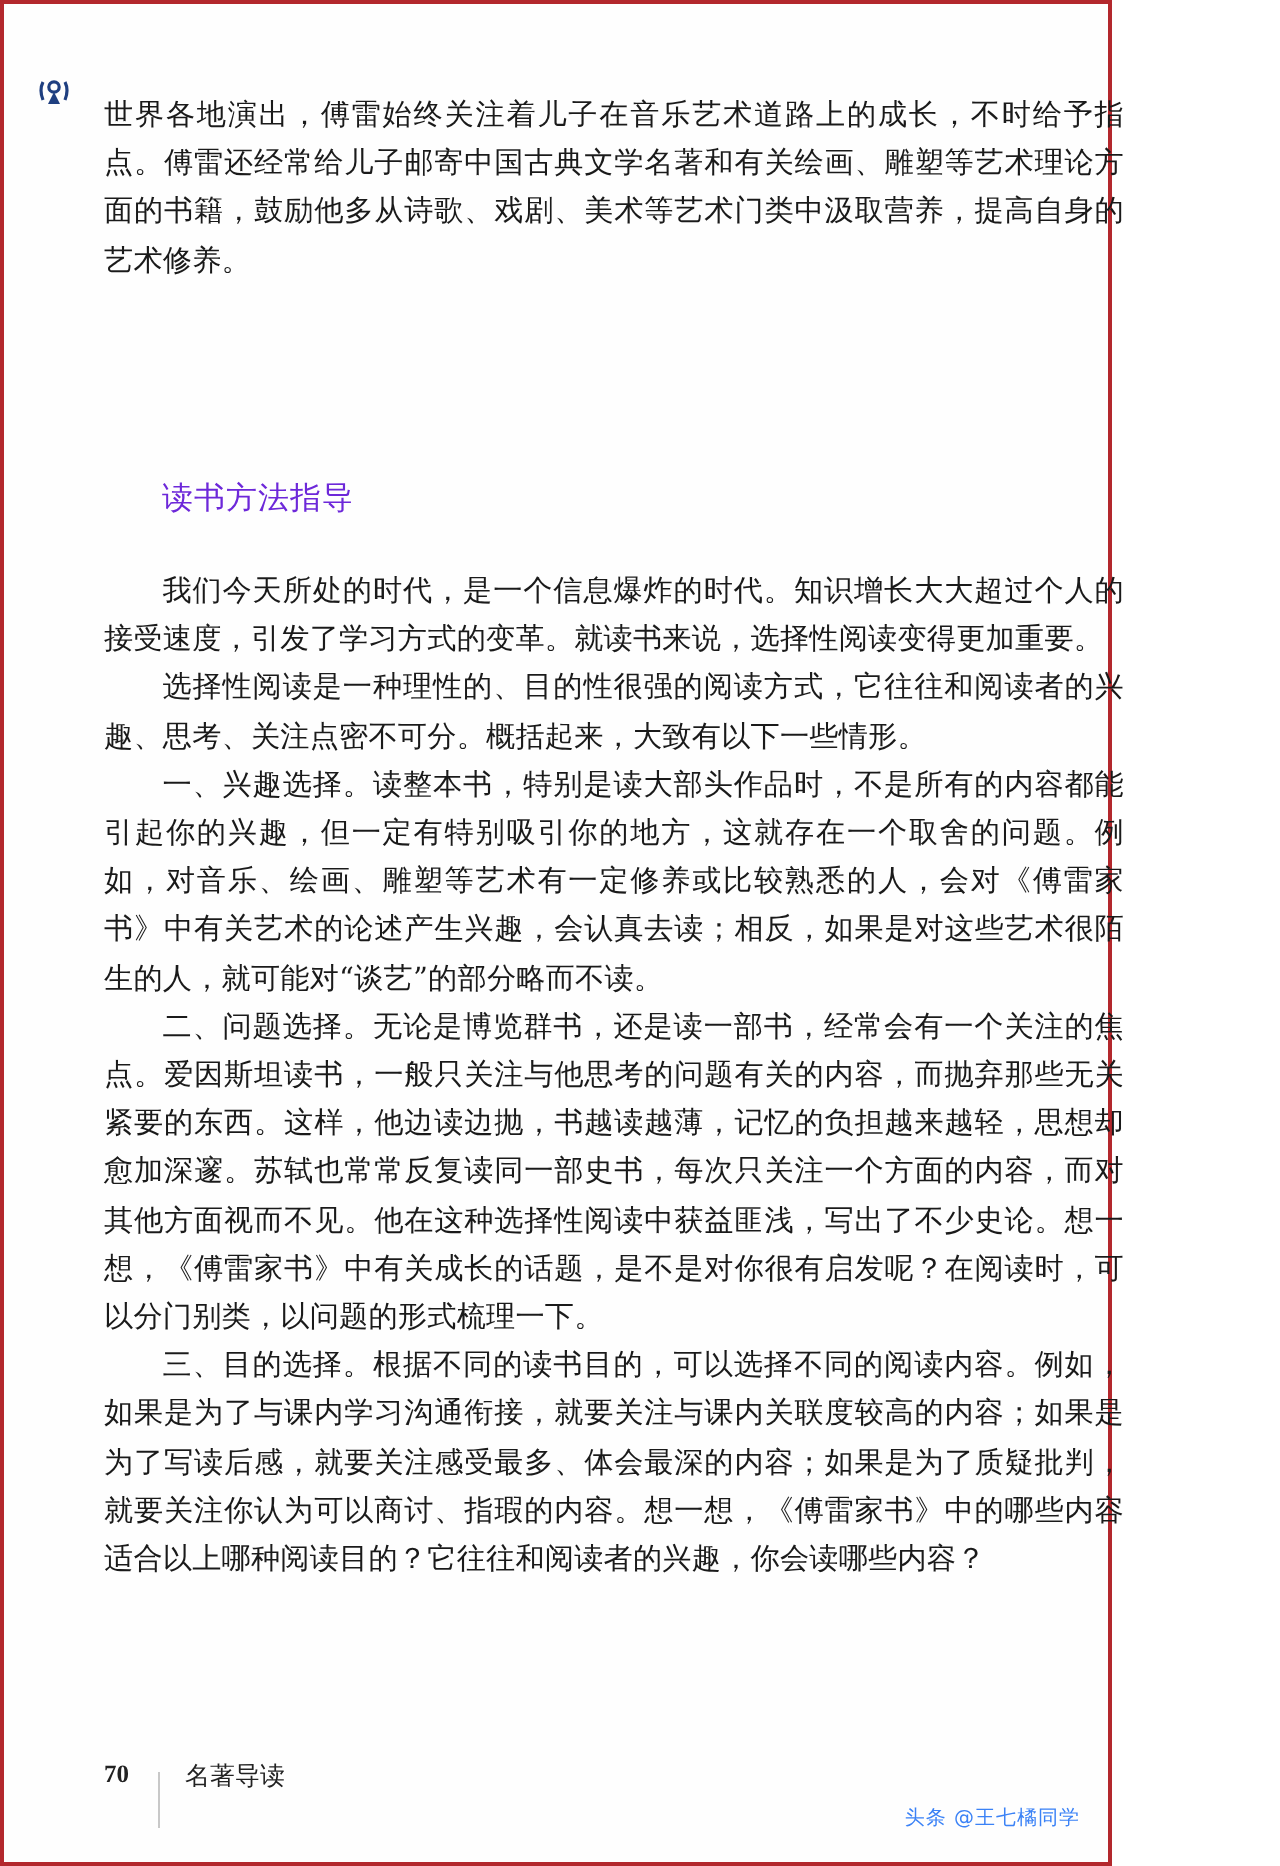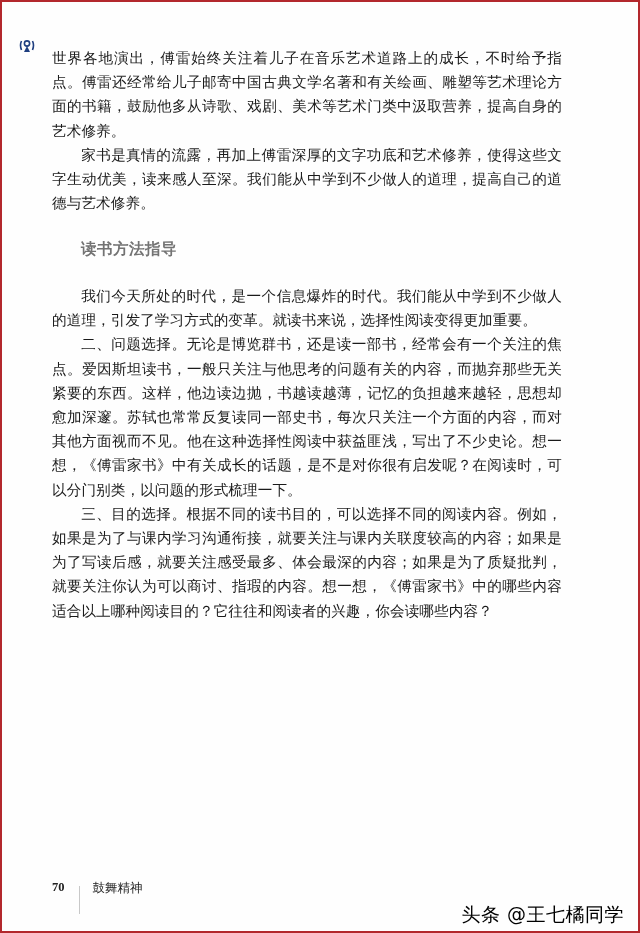--- a/index.html
+++ b/index.html
@@ -6,21 +6,21 @@
     margin: 0;
     padding: 0;
     width: 640px;
     height: 933px;
     background: #ffffff;
     overflow: hidden;
   }
   .page {
     position: absolute;
     left: 0; top: 0;
-    width: 640px;
+    width: 556px;
     height: 933px;
     box-sizing: border-box;
     border: 2px solid #b3282d;
     background: #fefefe;
     font-family: "DejaVu Serif", "Liberation Serif", serif;
     color: #1a1a1a;
   }
   .logo-icon {
     position: absolute;
     left: 17px;
@@ -40,23 +40,23 @@
     margin: 0;
     text-indent: 2em;
     text-align: justify;
   }
   .para.no-indent { text-indent: 0; }
   .section-title {
     position: absolute;
     left: 79px;
     top: 237px;
     font-family: "DejaVu Sans", "Liberation Sans", sans-serif;
-    font-weight: bold;
+    font-weight: normal;
     font-size: 15.5px;
-    color: #737373;
+    color: #6d28d9;
     letter-spacing: 0.5px;
   }
   .footer {
     position: absolute;
     left: 50px;
     top: 878px;
     display: flex;
     align-items: flex-start;
     font-size: 12.5px;
     color: #222;
@@ -71,51 +71,52 @@
     background: #c8c8c8;
     margin: 0 13px 0 14px;
     position: relative;
     top: 6px;
   }
   .watermark {
     position: absolute;
     right: 14px;
     top: 900px;
     font-family: "DejaVu Sans", "Liberation Sans", sans-serif;
-    font-size: 19px;
-    color: #000000;
+    font-size: 10px;
+    color: #3b82f6;
     letter-spacing: 0.5px;
     text-shadow: 0 0 1px #fff;
   }
 </style>
 </head>
 <body>
 
 <div class="page">
 
   <svg class="logo-icon" viewBox="0 0 16 14">
     <path d="M2.5 2 Q0.5 6 2.5 11" stroke="#1f3f80" stroke-width="1.6" fill="none"></path>
     <path d="M13.5 2 Q15.5 6 13.5 11" stroke="#1f3f80" stroke-width="1.6" fill="none"></path>
     <circle cx="8" cy="4.5" r="2.6" stroke="#1f3f80" stroke-width="1.6" fill="none"></circle>
     <path d="M5 13 L8 7 L11 13 Z" fill="#1f3f80"></path>
   </svg>
 
   <div class="body-text" style="top:44px;">
     <p class="para no-indent">世界各地演出，傅雷始终关注着儿子在音乐艺术道路上的成长，不时给予指点。傅雷还经常给儿子邮寄中国古典文学名著和有关绘画、雕塑等艺术理论方面的书籍，鼓励他多从诗歌、戏剧、美术等艺术门类中汲取营养，提高自身的艺术修养。</p>
-    <p class="para">家书是真情的流露，再加上傅雷深厚的文字功底和艺术修养，使得这些文字生动优美，读来感人至深。我们能从中学到不少做人的道理，提高自己的道德与艺术修养。</p>
   </div>
 
   <div class="section-title">读书方法指导</div>
 
   <div class="body-text" style="top:282px;">
-    <p class="para">我们今天所处的时代，是一个信息爆炸的时代。我们能从中学到不少做人的道理，引发了学习方式的变革。就读书来说，选择性阅读变得更加重要。</p>
+    <p class="para">我们今天所处的时代，是一个信息爆炸的时代。知识增长大大超过个人的接受速度，引发了学习方式的变革。就读书来说，选择性阅读变得更加重要。</p>
+    <p class="para">选择性阅读是一种理性的、目的性很强的阅读方式，它往往和阅读者的兴趣、思考、关注点密不可分。概括起来，大致有以下一些情形。</p>
+    <p class="para">一、兴趣选择。读整本书，特别是读大部头作品时，不是所有的内容都能引起你的兴趣，但一定有特别吸引你的地方，这就存在一个取舍的问题。例如，对音乐、绘画、雕塑等艺术有一定修养或比较熟悉的人，会对《傅雷家书》中有关艺术的论述产生兴趣，会认真去读；相反，如果是对这些艺术很陌生的人，就可能对“谈艺”的部分略而不读。</p>
     <p class="para">二、问题选择。无论是博览群书，还是读一部书，经常会有一个关注的焦点。爱因斯坦读书，一般只关注与他思考的问题有关的内容，而抛弃那些无关紧要的东西。这样，他边读边抛，书越读越薄，记忆的负担越来越轻，思想却愈加深邃。苏轼也常常反复读同一部史书，每次只关注一个方面的内容，而对其他方面视而不见。他在这种选择性阅读中获益匪浅，写出了不少史论。想一想，《傅雷家书》中有关成长的话题，是不是对你很有启发呢？在阅读时，可以分门别类，以问题的形式梳理一下。</p>
     <p class="para">三、目的选择。根据不同的读书目的，可以选择不同的阅读内容。例如，如果是为了与课内学习沟通衔接，就要关注与课内关联度较高的内容；如果是为了写读后感，就要关注感受最多、体会最深的内容；如果是为了质疑批判，就要关注你认为可以商讨、指瑕的内容。想一想，《傅雷家书》中的哪些内容适合以上哪种阅读目的？它往往和阅读者的兴趣，你会读哪些内容？</p>
   </div>
 
   <div class="footer">
     <span class="page-number">70</span>
     <span class="footer-divider"></span>
-    <span>鼓舞精神</span>
+    <span>名著导读</span>
   </div>
 
   <div class="watermark">头条 @王七橘同学</div>
 </div>
 
 </body></html>

